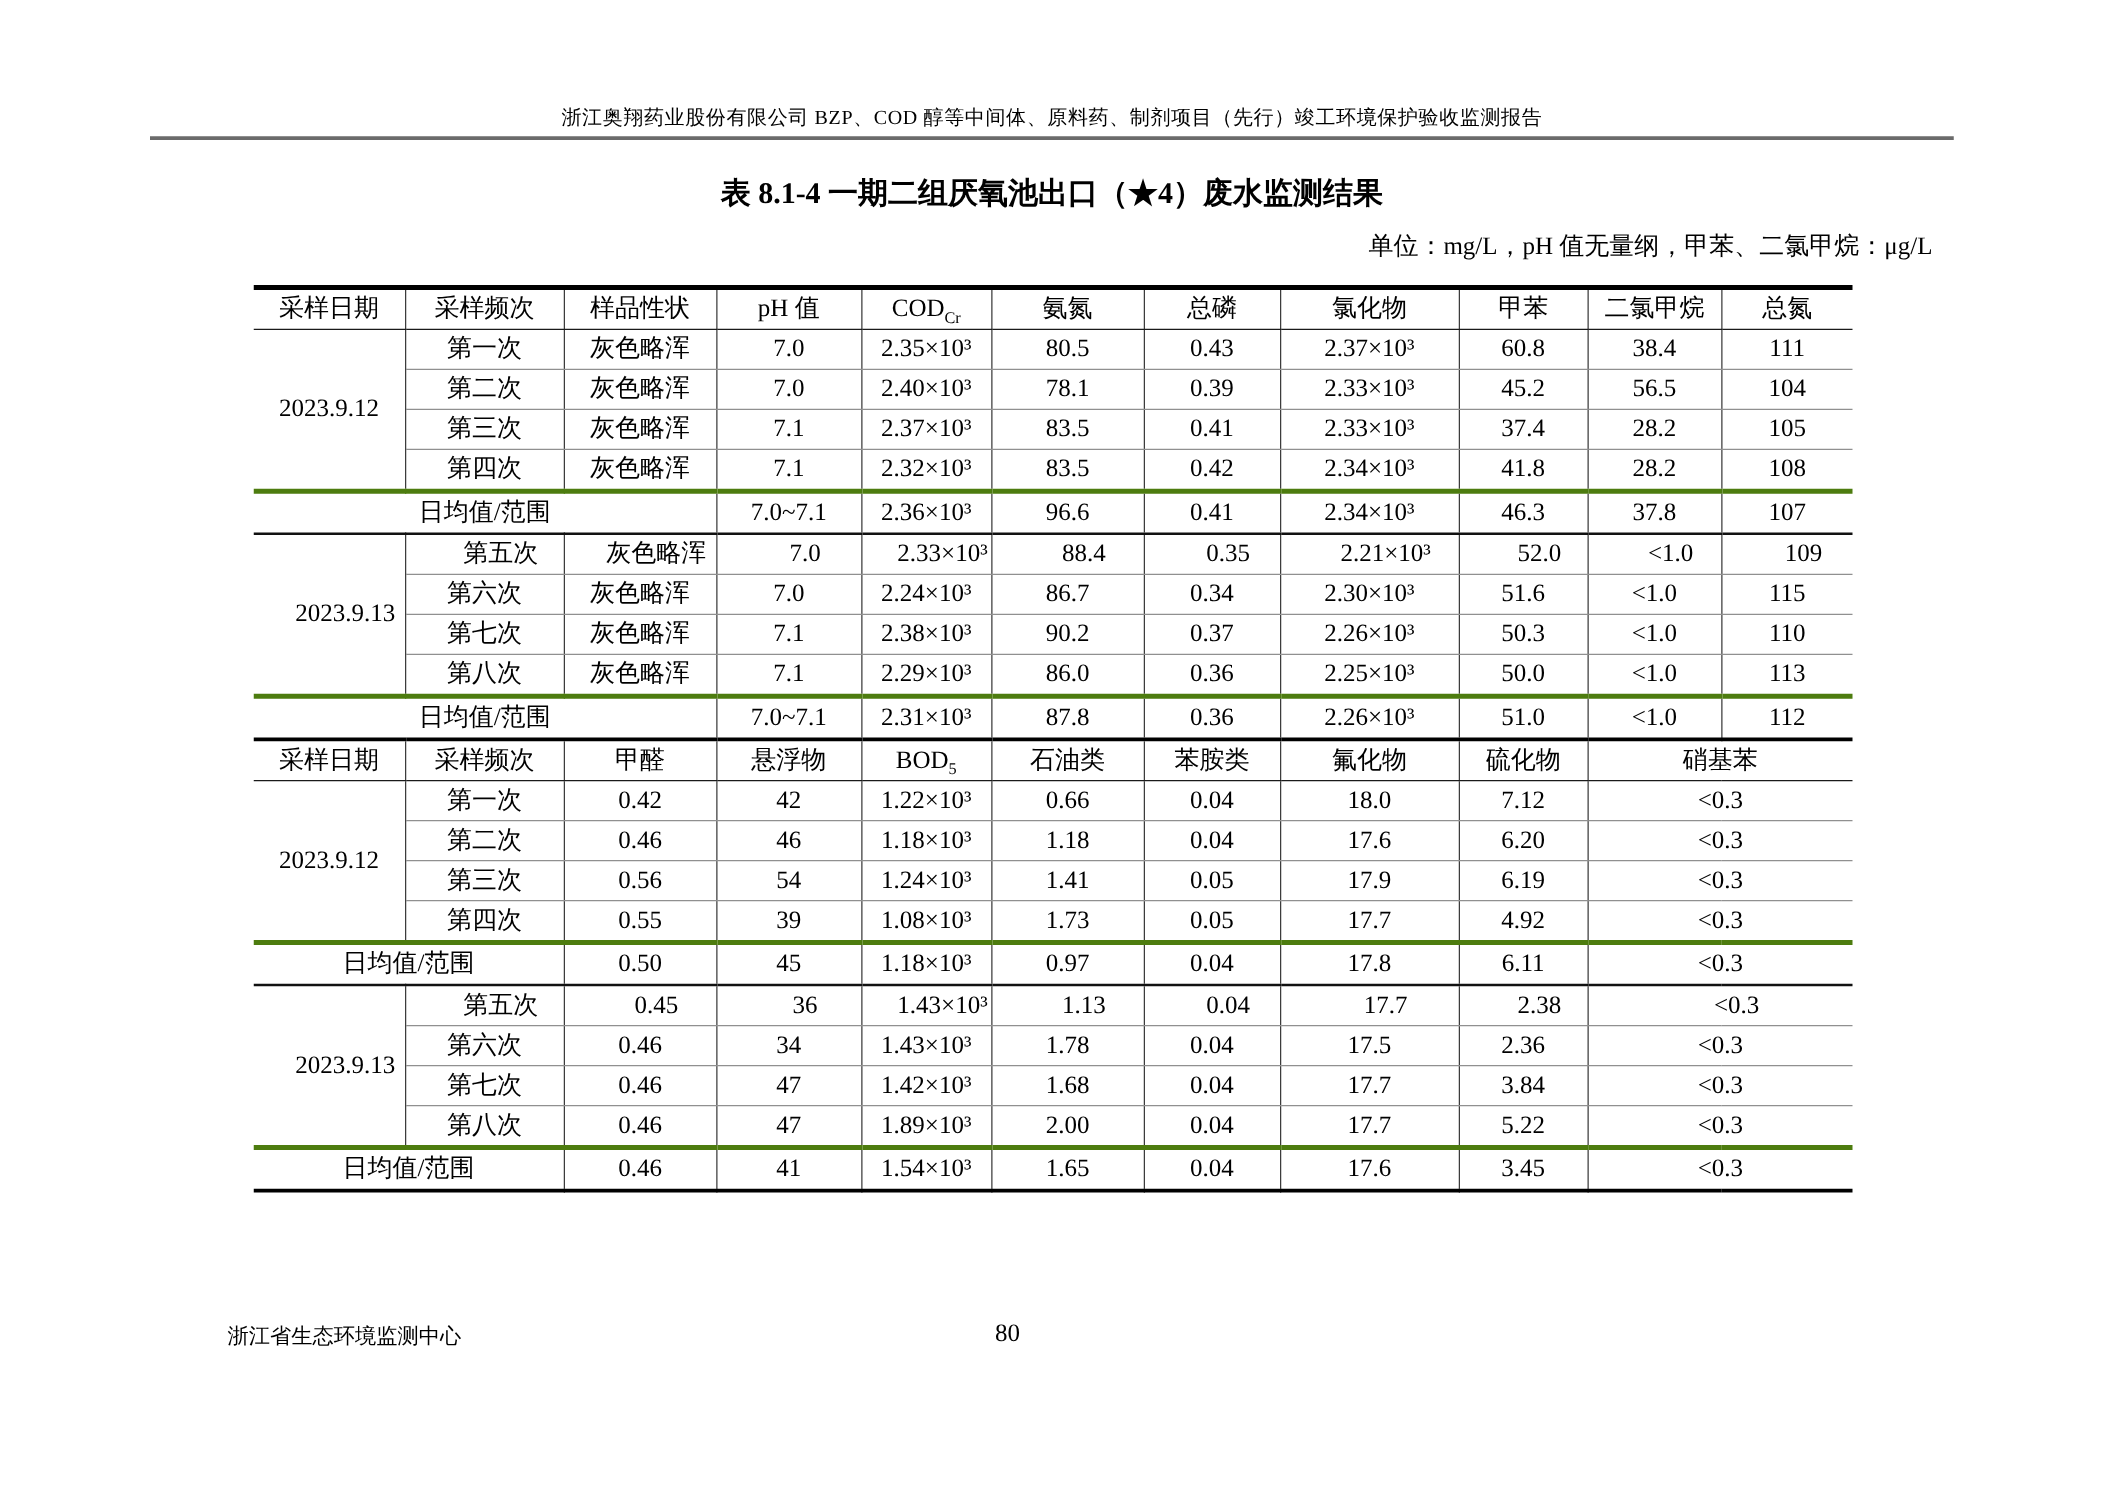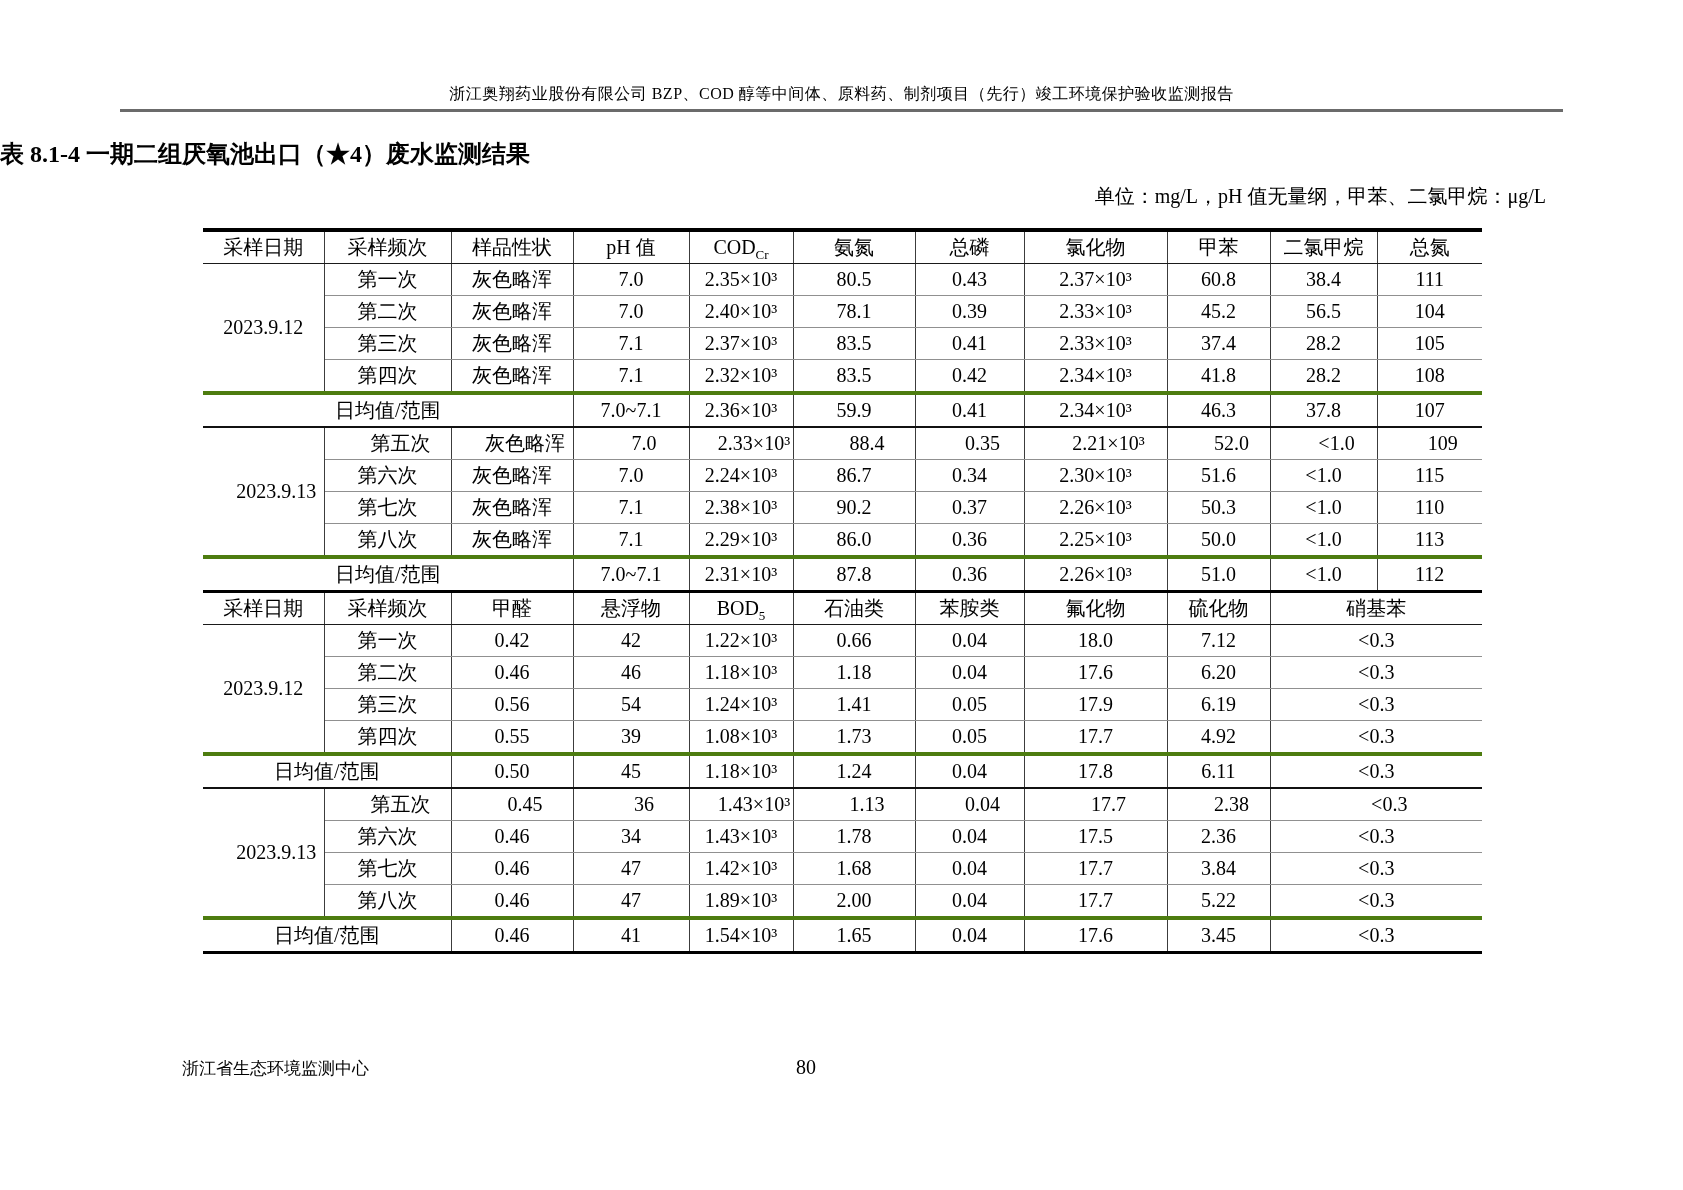--- a/index.html
+++ b/index.html
@@ -9,21 +9,21 @@
     overflow:hidden;
   }
   .doc-header{
     position:absolute;top:84px;left:0;width:100%;text-align:center;
     font-size:16px;letter-spacing:0.5px;white-space:nowrap;
   }
   .header-rule{
     position:absolute;top:109px;left:120px;width:1443px;height:3px;background:#6b6b6b;
   }
   .doc-title{
-    position:absolute;top:138px;left:0;width:100%;
+    position:absolute;top:138px;left:0;width:100%;text-align:center;
     font-size:24px;font-weight:bold;white-space:nowrap;
   }
   .unit-note{
     position:absolute;top:183px;right:137px;font-size:20px;white-space:nowrap;
   }
   table.monitoring{
     position:absolute;top:228px;left:203px;width:1279px;
     border-collapse:collapse;table-layout:fixed;
     border-top:4px solid #000;border-bottom:3px solid #000;
   }
@@ -128,21 +128,21 @@
         <td>0.42</td>
         <td>2.34×10³</td>
         <td>41.8</td>
         <td>28.2</td>
         <td>108</td>
       </tr>
       <tr class="avg">
         <td colspan="3">日均值/范围</td>
         <td>7.0~7.1</td>
         <td>2.36×10³</td>
-        <td>59.9</td>
+        <td>96.6</td>
         <td>0.41</td>
         <td>2.34×10³</td>
         <td>46.3</td>
         <td>37.8</td>
         <td>107</td>
       </tr>
       <tr class="after-avg">
         <td rowspan="4">2023.9.13</td>
         <td>第五次</td>
         <td>灰色略浑</td>
@@ -257,21 +257,21 @@
         <td>0.05</td>
         <td>17.7</td>
         <td>4.92</td>
         <td colspan="2">&lt;0.3</td>
       </tr>
       <tr class="avg">
         <td colspan="2">日均值/范围</td>
         <td>0.50</td>
         <td>45</td>
         <td>1.18×10³</td>
-        <td>1.24</td>
+        <td>0.97</td>
         <td>0.04</td>
         <td>17.8</td>
         <td>6.11</td>
         <td colspan="2">&lt;0.3</td>
       </tr>
       <tr class="after-avg">
         <td rowspan="4">2023.9.13</td>
         <td>第五次</td>
         <td>0.45</td>
         <td>36</td>

